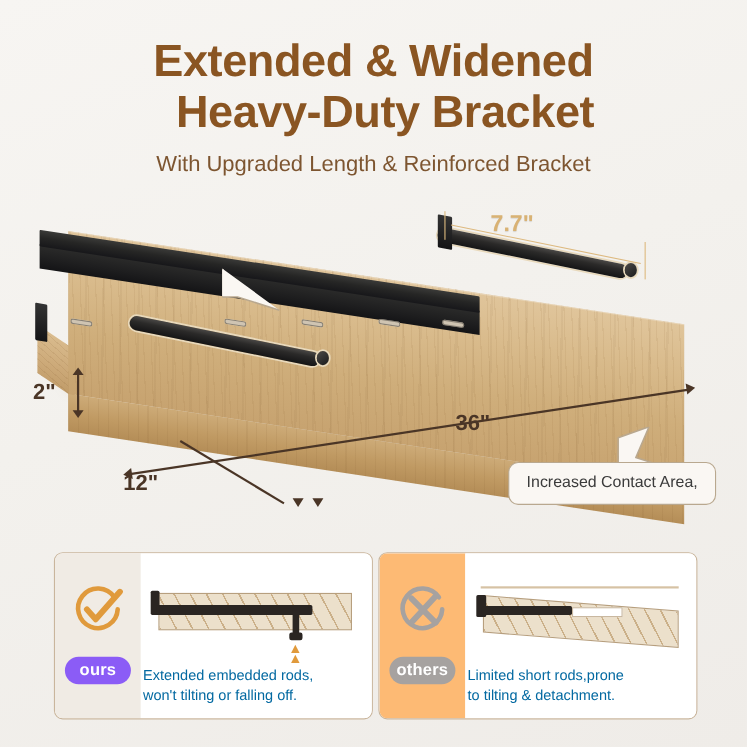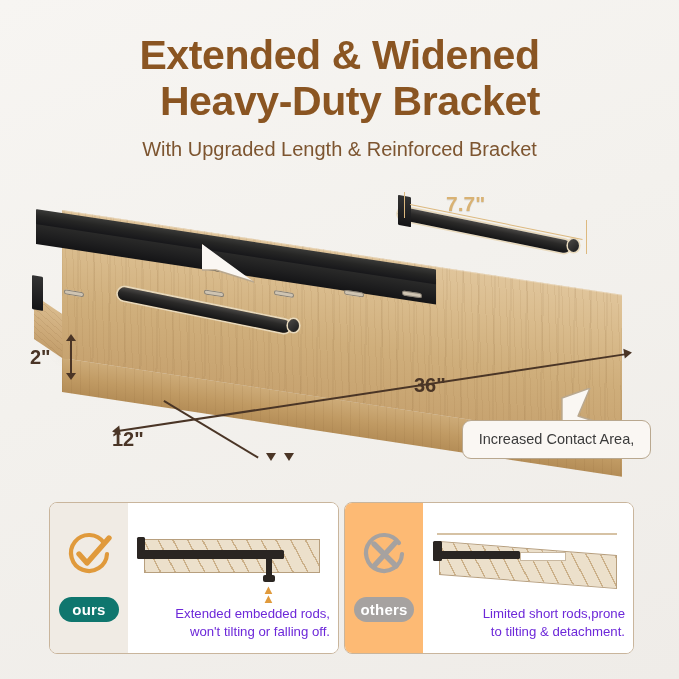--- a/index.html
+++ b/index.html
@@ -121,26 +121,26 @@
   .pl-ours{background:#f0ebe4;}
   .pl-others{background:#fdba74;}
   .panel-right{position:absolute;left:78px;top:0;right:0;height:100%;background:#fff;}
 
   .mark{position:absolute;left:14px;top:26px;width:50px;height:50px;}
   .pill{
     position:absolute;left:9px;top:94px;width:60px;height:25px;border-radius:13px;
     color:#fff;font-size:15px;font-weight:bold;text-align:center;line-height:25px;
     letter-spacing:.2px;
   }
-  .pill-ours{background:#0f766e;}
+  .pill-ours{background:#8b5cf6;}
   .pill-others{background:#a6a2a0;}
 
   .cap{
-    position:absolute;left:80px;right:8px;bottom:12px;text-align:right;
-    font-size:13.2px;line-height:18px;color:#6d28d9;
+    position:absolute;left:80px;right:8px;bottom:12px;text-align:left;
+    font-size:13.2px;line-height:18px;color:#0369a1;
   }
   .xs-board{
     position:absolute;
     background:
       repeating-linear-gradient(62deg,#cbb089 0 1.4px,#ece0cb 1.4px 13px);
     border:1.1px solid #b79f7e;box-sizing:border-box;
   }
   .xs-rod{position:absolute;background:#2a2522;border-radius:1.5px;}
   .xs-plate{position:absolute;background:#2a2522;border-radius:1.5px;}
   .xs-void{position:absolute;background:#ffffff;border:1px solid #c9b8a0;box-sizing:border-box;}

